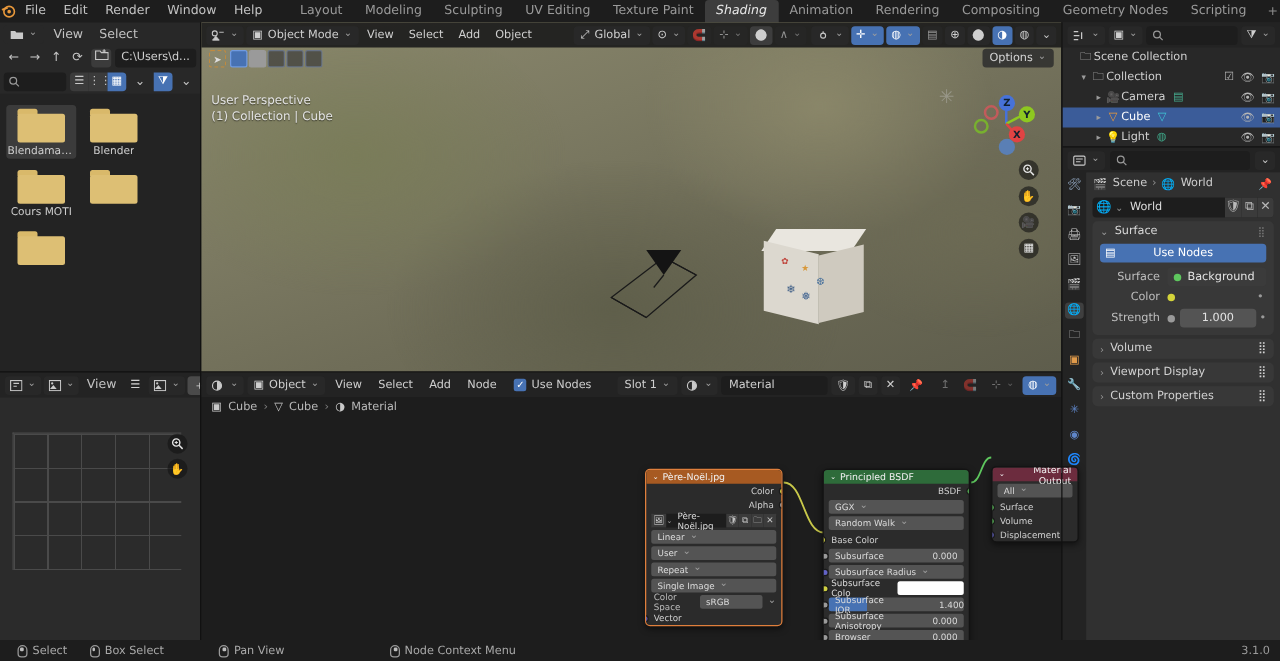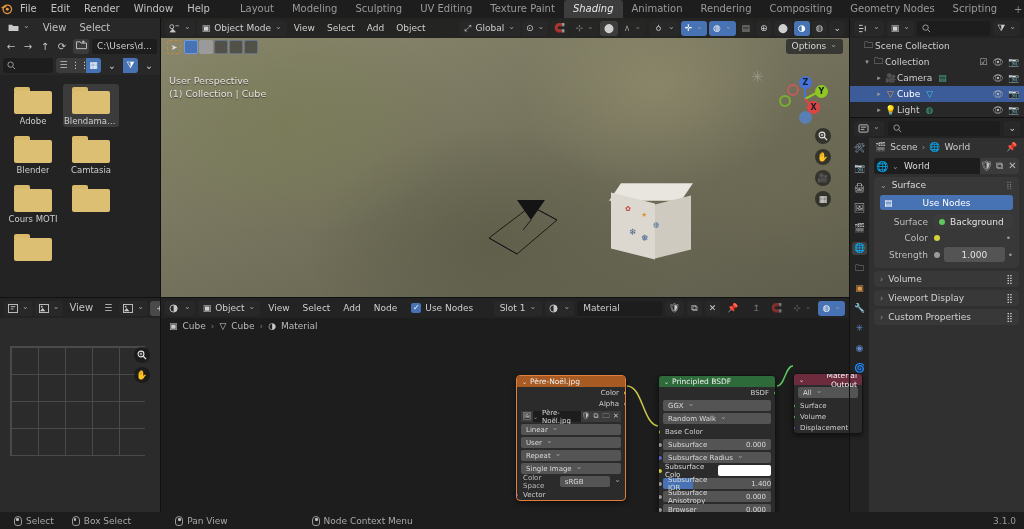--- a/index.html
+++ b/index.html
@@ -282,35 +282,27 @@
         <div class="on">▦</div>
       </div>
       <div class="fb-ibtn">⌄</div>
       <div class="fb-seg">
         <div class="on">⧩</div>
       </div>
       <div class="fb-ibtn">⌄</div>
     </div>
     <div class="fb-body">
       <div class="fb-grid">
-        <div class="fb-cell">
-          <div class="folder"></div>
-          <div class="fb-label">Adobe</div>
-        </div>
         <div class="fb-cell sel">
           <div class="folder"></div>
           <div class="fb-label">Blendamator</div>
         </div>
         <div class="fb-cell">
           <div class="folder"></div>
           <div class="fb-label">Blender</div>
-        </div>
-        <div class="fb-cell">
-          <div class="folder"></div>
-          <div class="fb-label">Camtasia</div>
         </div>
         <div class="fb-cell">
           <div class="folder"></div>
           <div class="fb-label">Cours MOTI</div>
         </div>
         <div class="fb-cell">
           <div class="folder"></div>
           <div class="fb-label"></div>
         </div>
         <div class="fb-cell">

